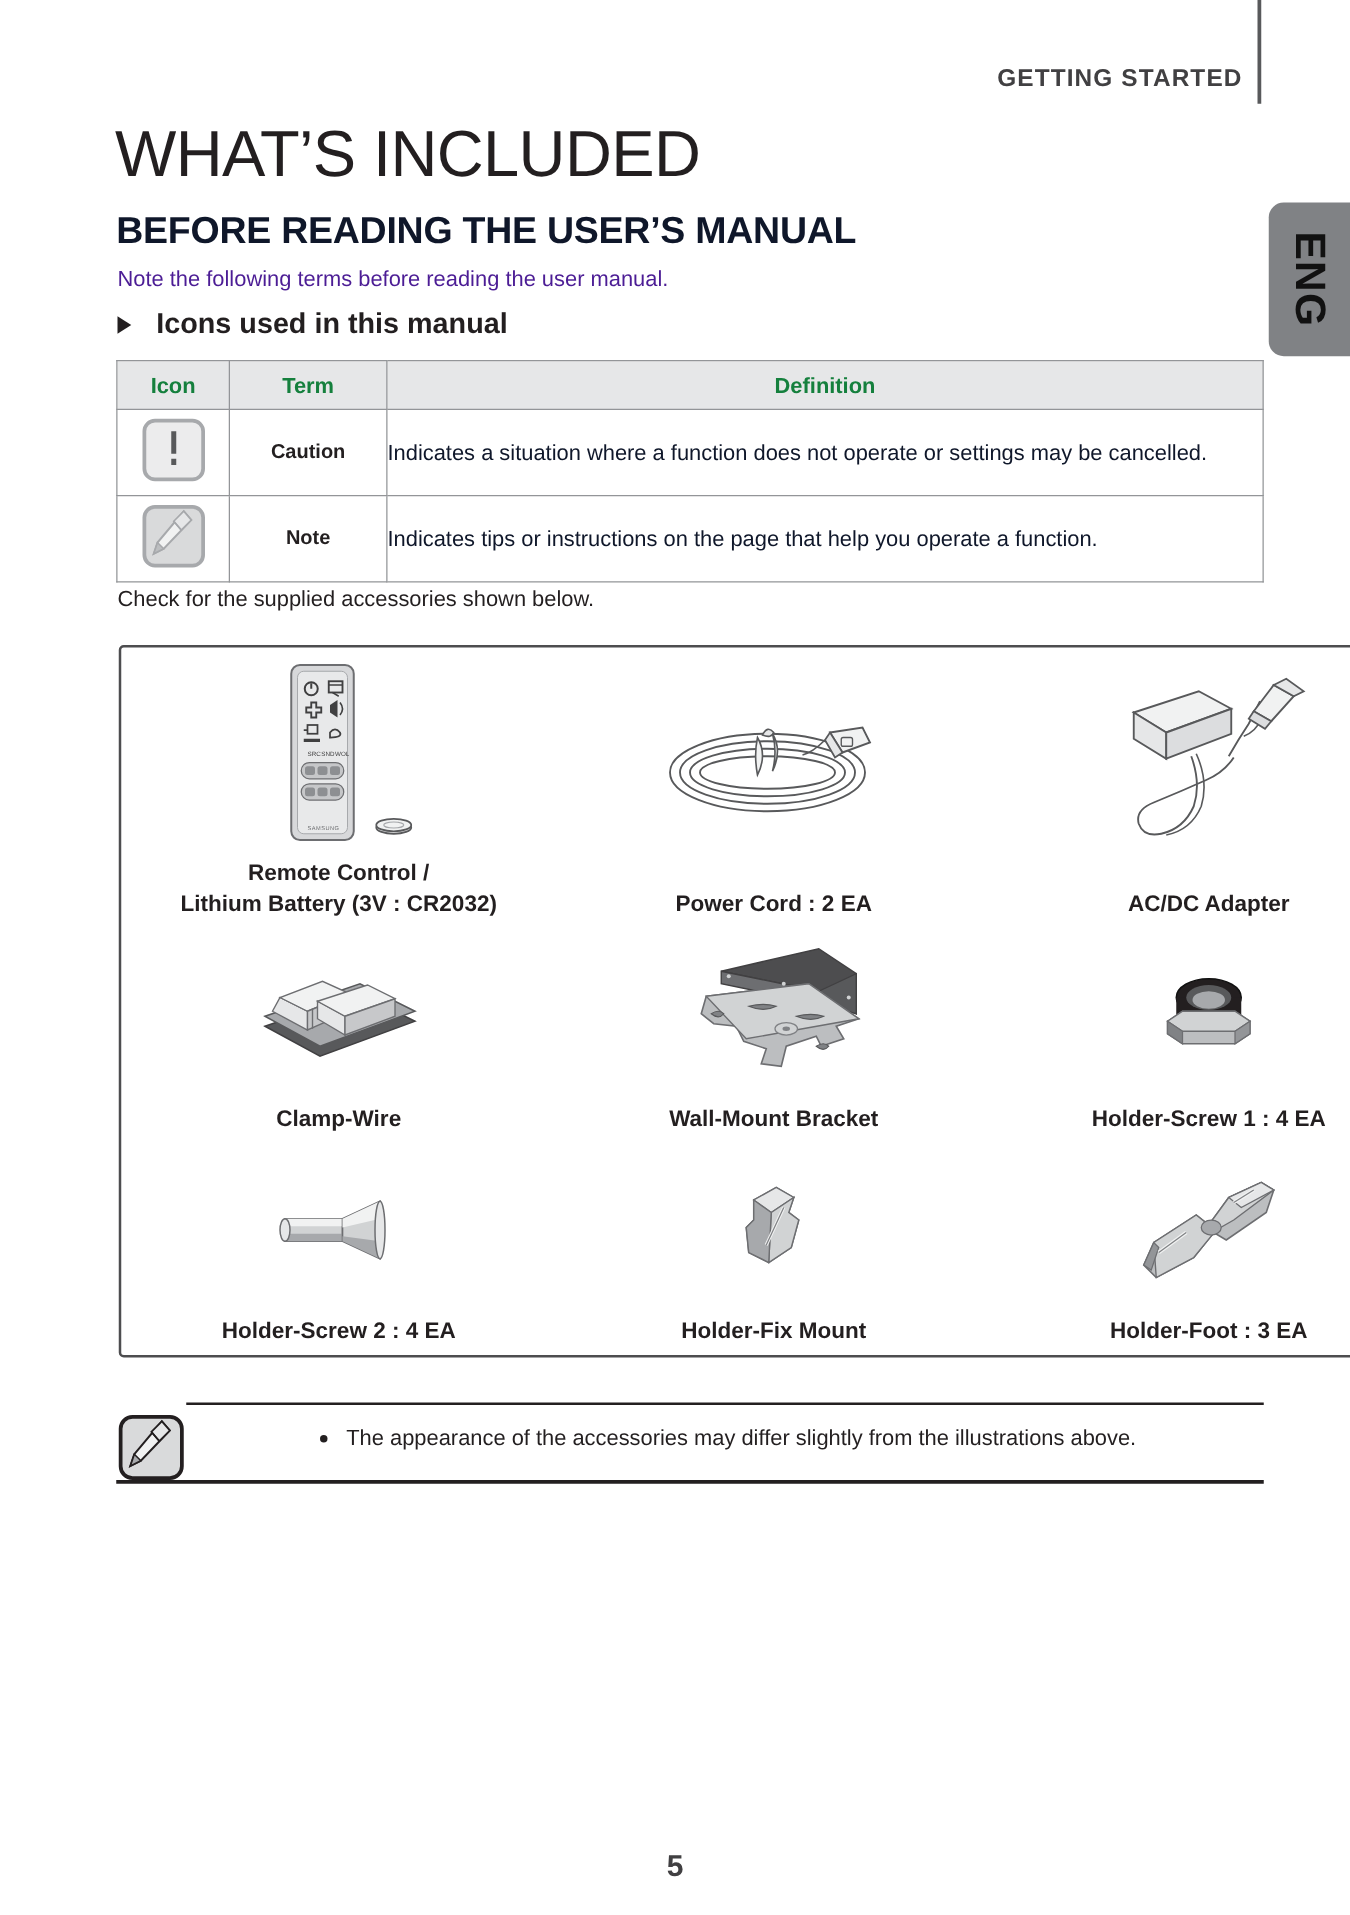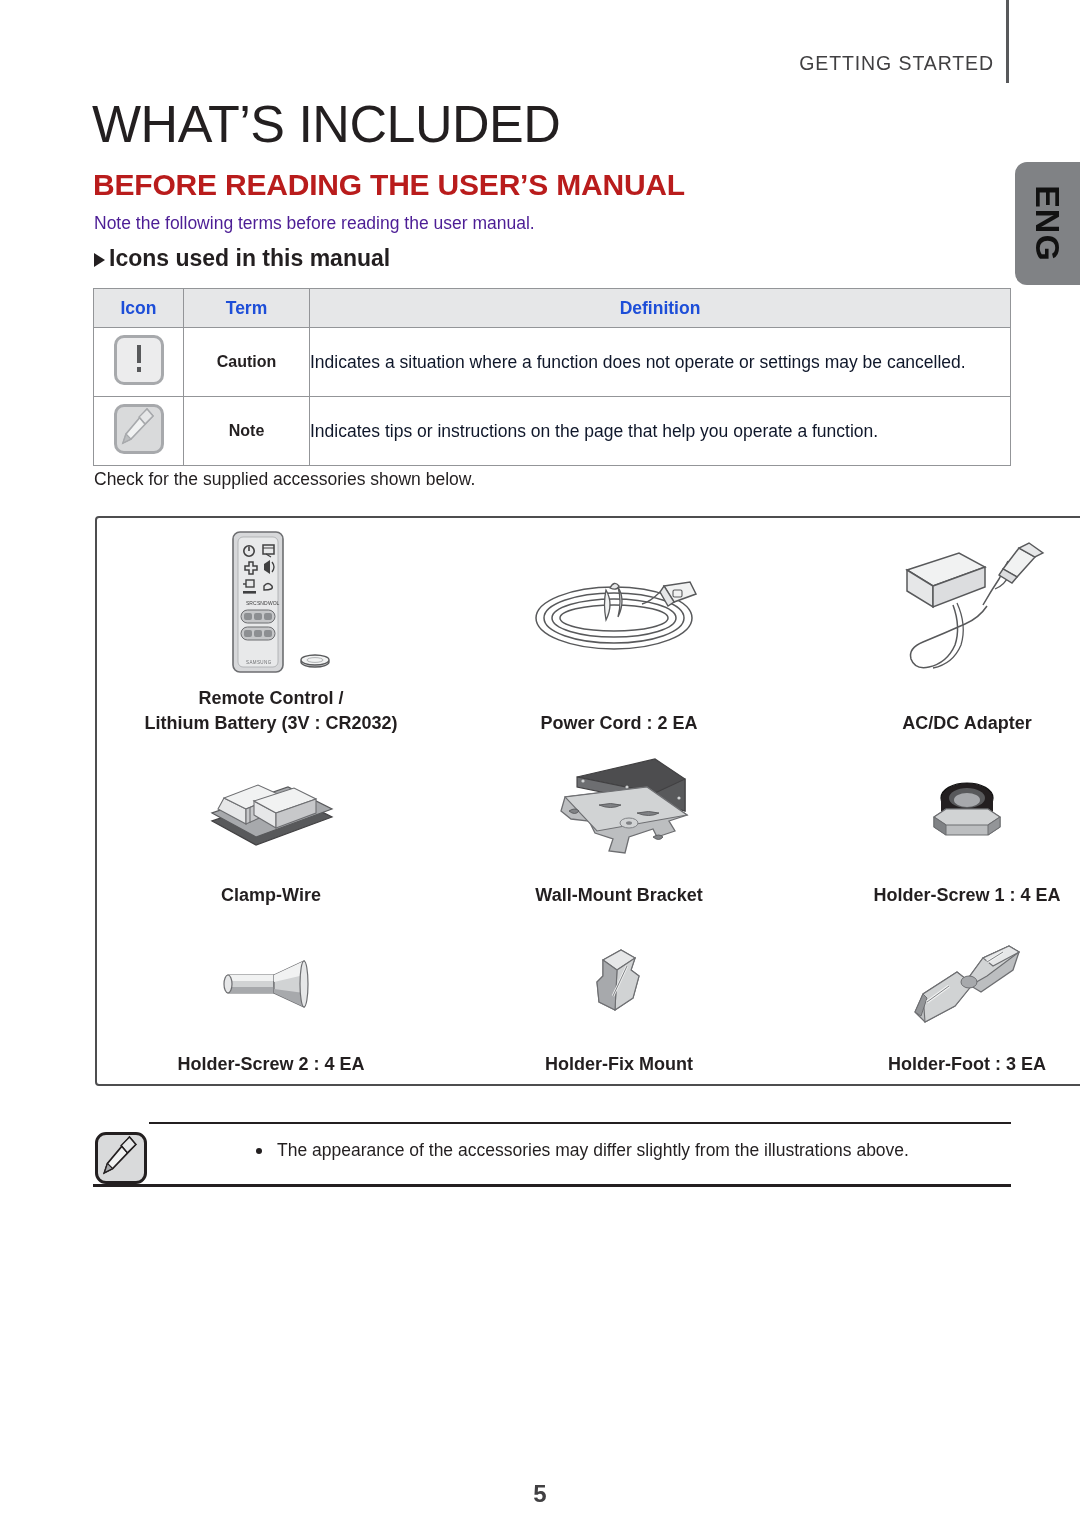--- a/index.html
+++ b/index.html
@@ -23,21 +23,21 @@
     top: 0px;
     width: 3px;
     height: 83px;
     background: #58595b;
   }
   #section-label {
     position: absolute;
     right: 86px;
     top: 52px;
     font-size: 19.5px;
-    font-weight: normal;
+    font-weight: bold;
     letter-spacing: 0.9px;
     color: #414042;
     text-align: right;
   }
 
   
   #eng-tab {
     position: absolute;
     left: 1015px;
     top: 162px;
@@ -74,39 +74,39 @@
     color: #231f20;
     line-height: 1.05;
   }
   #subtitle {
     position: absolute;
     left: 93px;
     top: 168px;
     font-size: 30px;
     font-weight: bold;
     letter-spacing: -0.2px;
-    color: #b91c1c;
+    color: #0f172a;
   }
   #intro-text {
     position: absolute;
     left: 94px;
     top: 213px;
     font-size: 17.5px;
     color: #4c1d95;
   }
   #icons-heading {
     position: absolute;
     left: 94px;
     top: 245px;
     font-size: 23px;
     font-weight: bold;
     color: #231f20;
     display: flex;
     align-items: center;
-    gap: 4px;
+    gap: 20px;
   }
   #icons-heading .arrow {
     display: inline-block;
     width: 0;
     height: 0;
     border-left: 11px solid #231f20;
     border-top: 7px solid transparent;
     border-bottom: 7px solid transparent;
     margin-top: 2px;
   }
@@ -122,21 +122,21 @@
   }
   #icon-table td, #icon-table th {
     border: 1px solid #939598;
     padding: 0;
   }
   #icon-table thead th {
     background: #e6e7e8;
     height: 38px;
     font-size: 17.5px;
     font-weight: bold;
-    color: #1d4ed8;
+    color: #15803d;
   }
   .col-icon { width: 89px; }
   .col-term { width: 125px; }
   .cell-icon {
     text-align: center;
     vertical-align: middle;
     height: 68px;
   }
   .cell-term {
     text-align: center;

